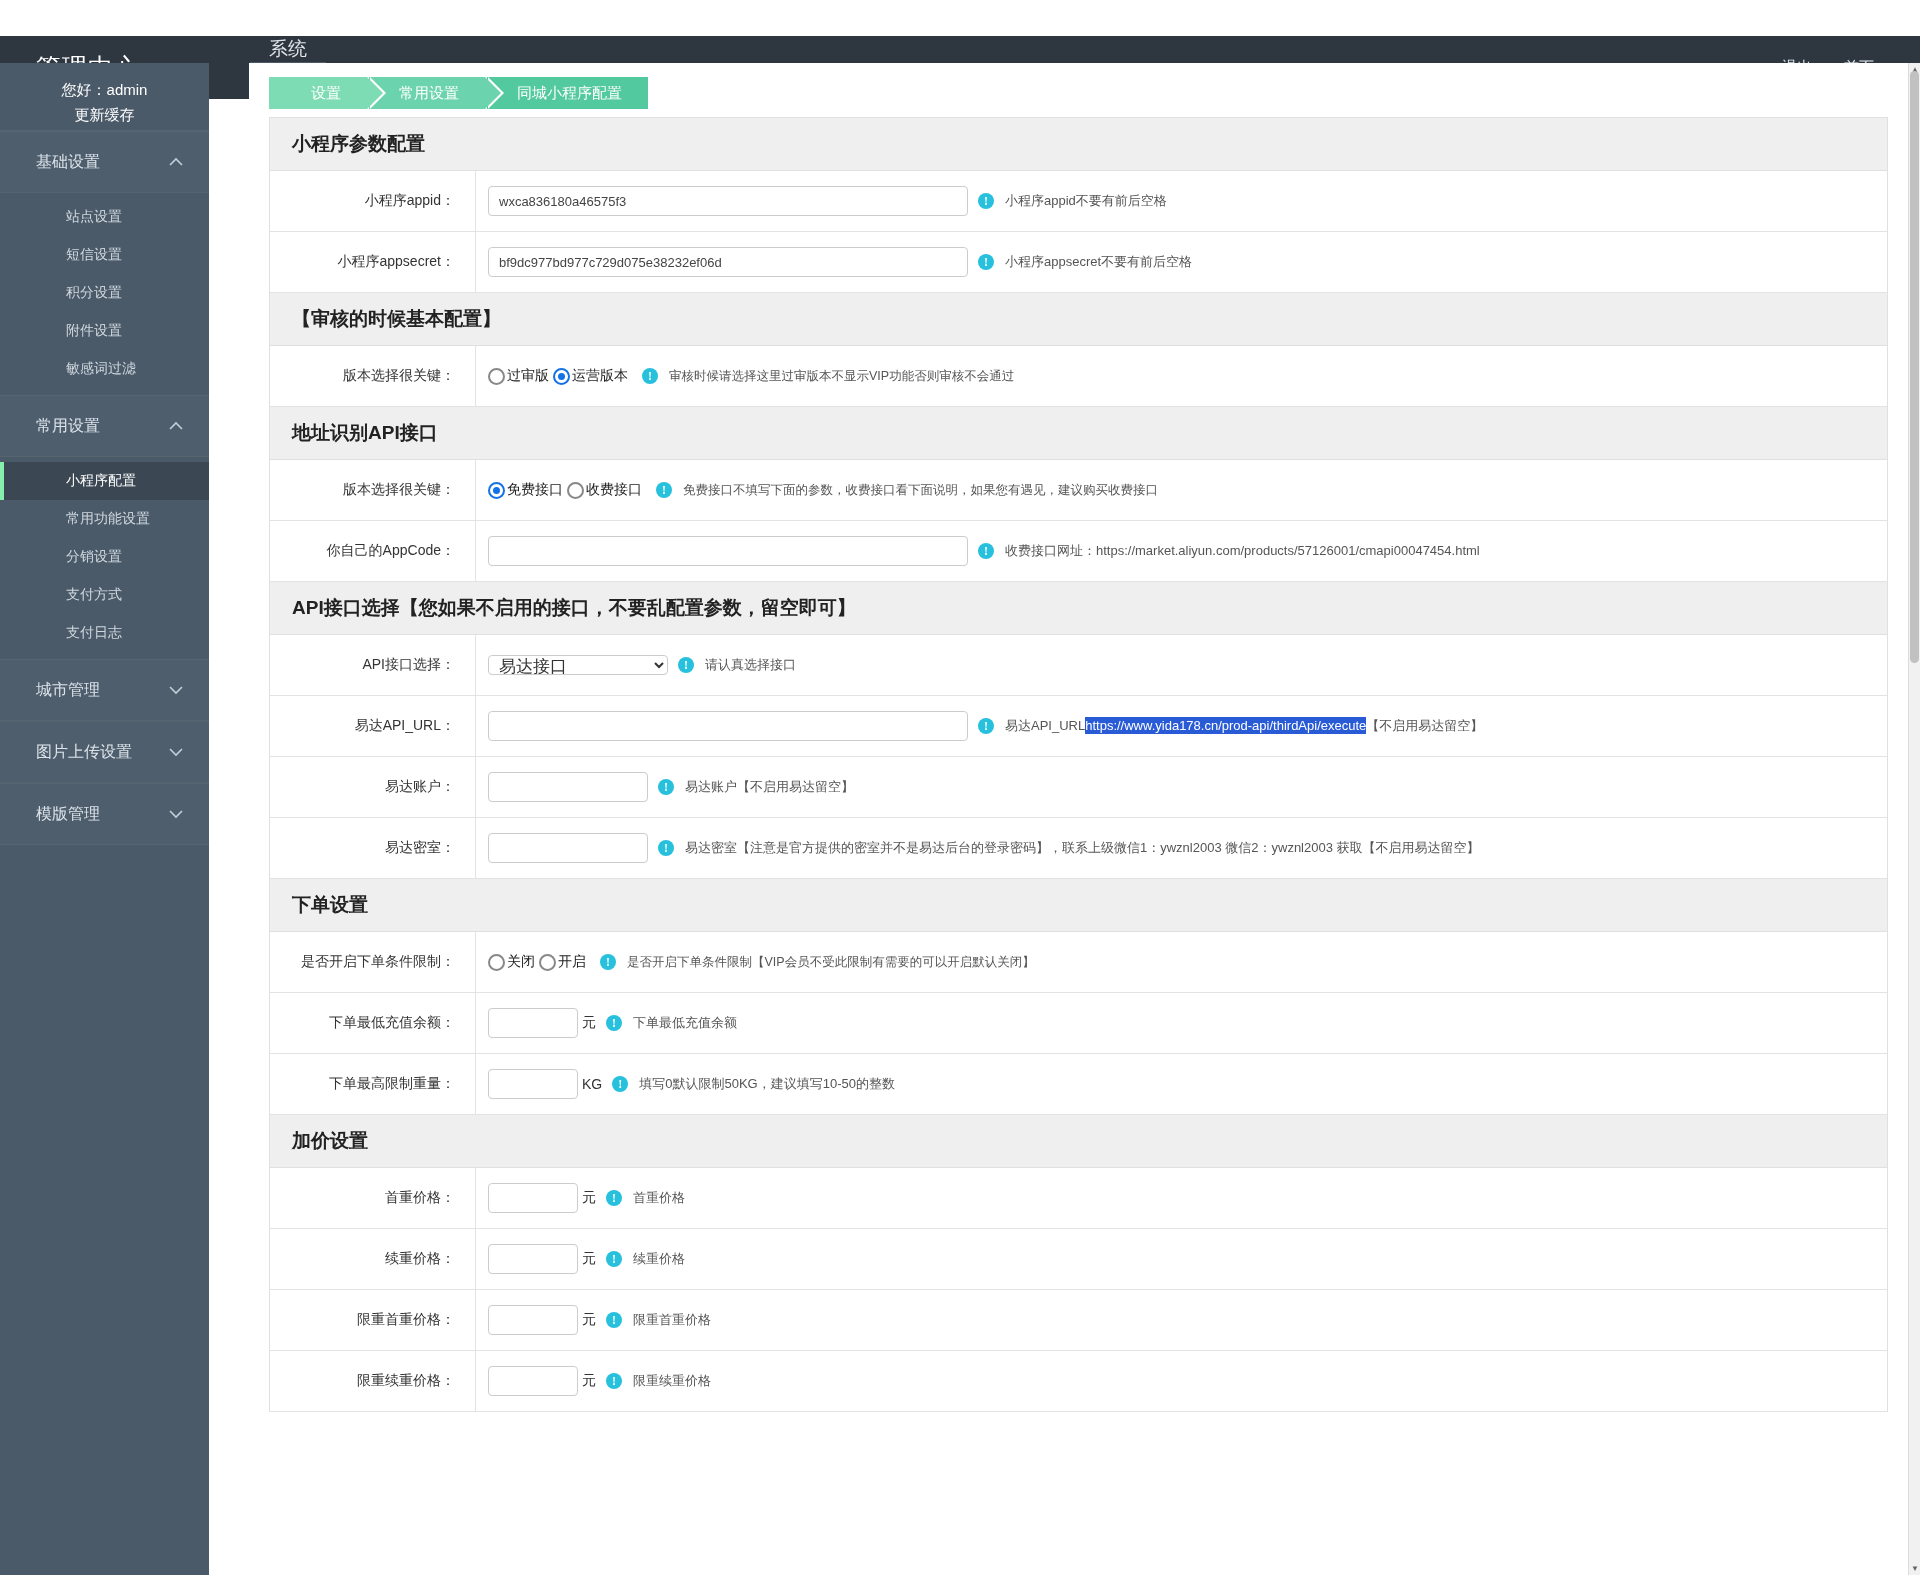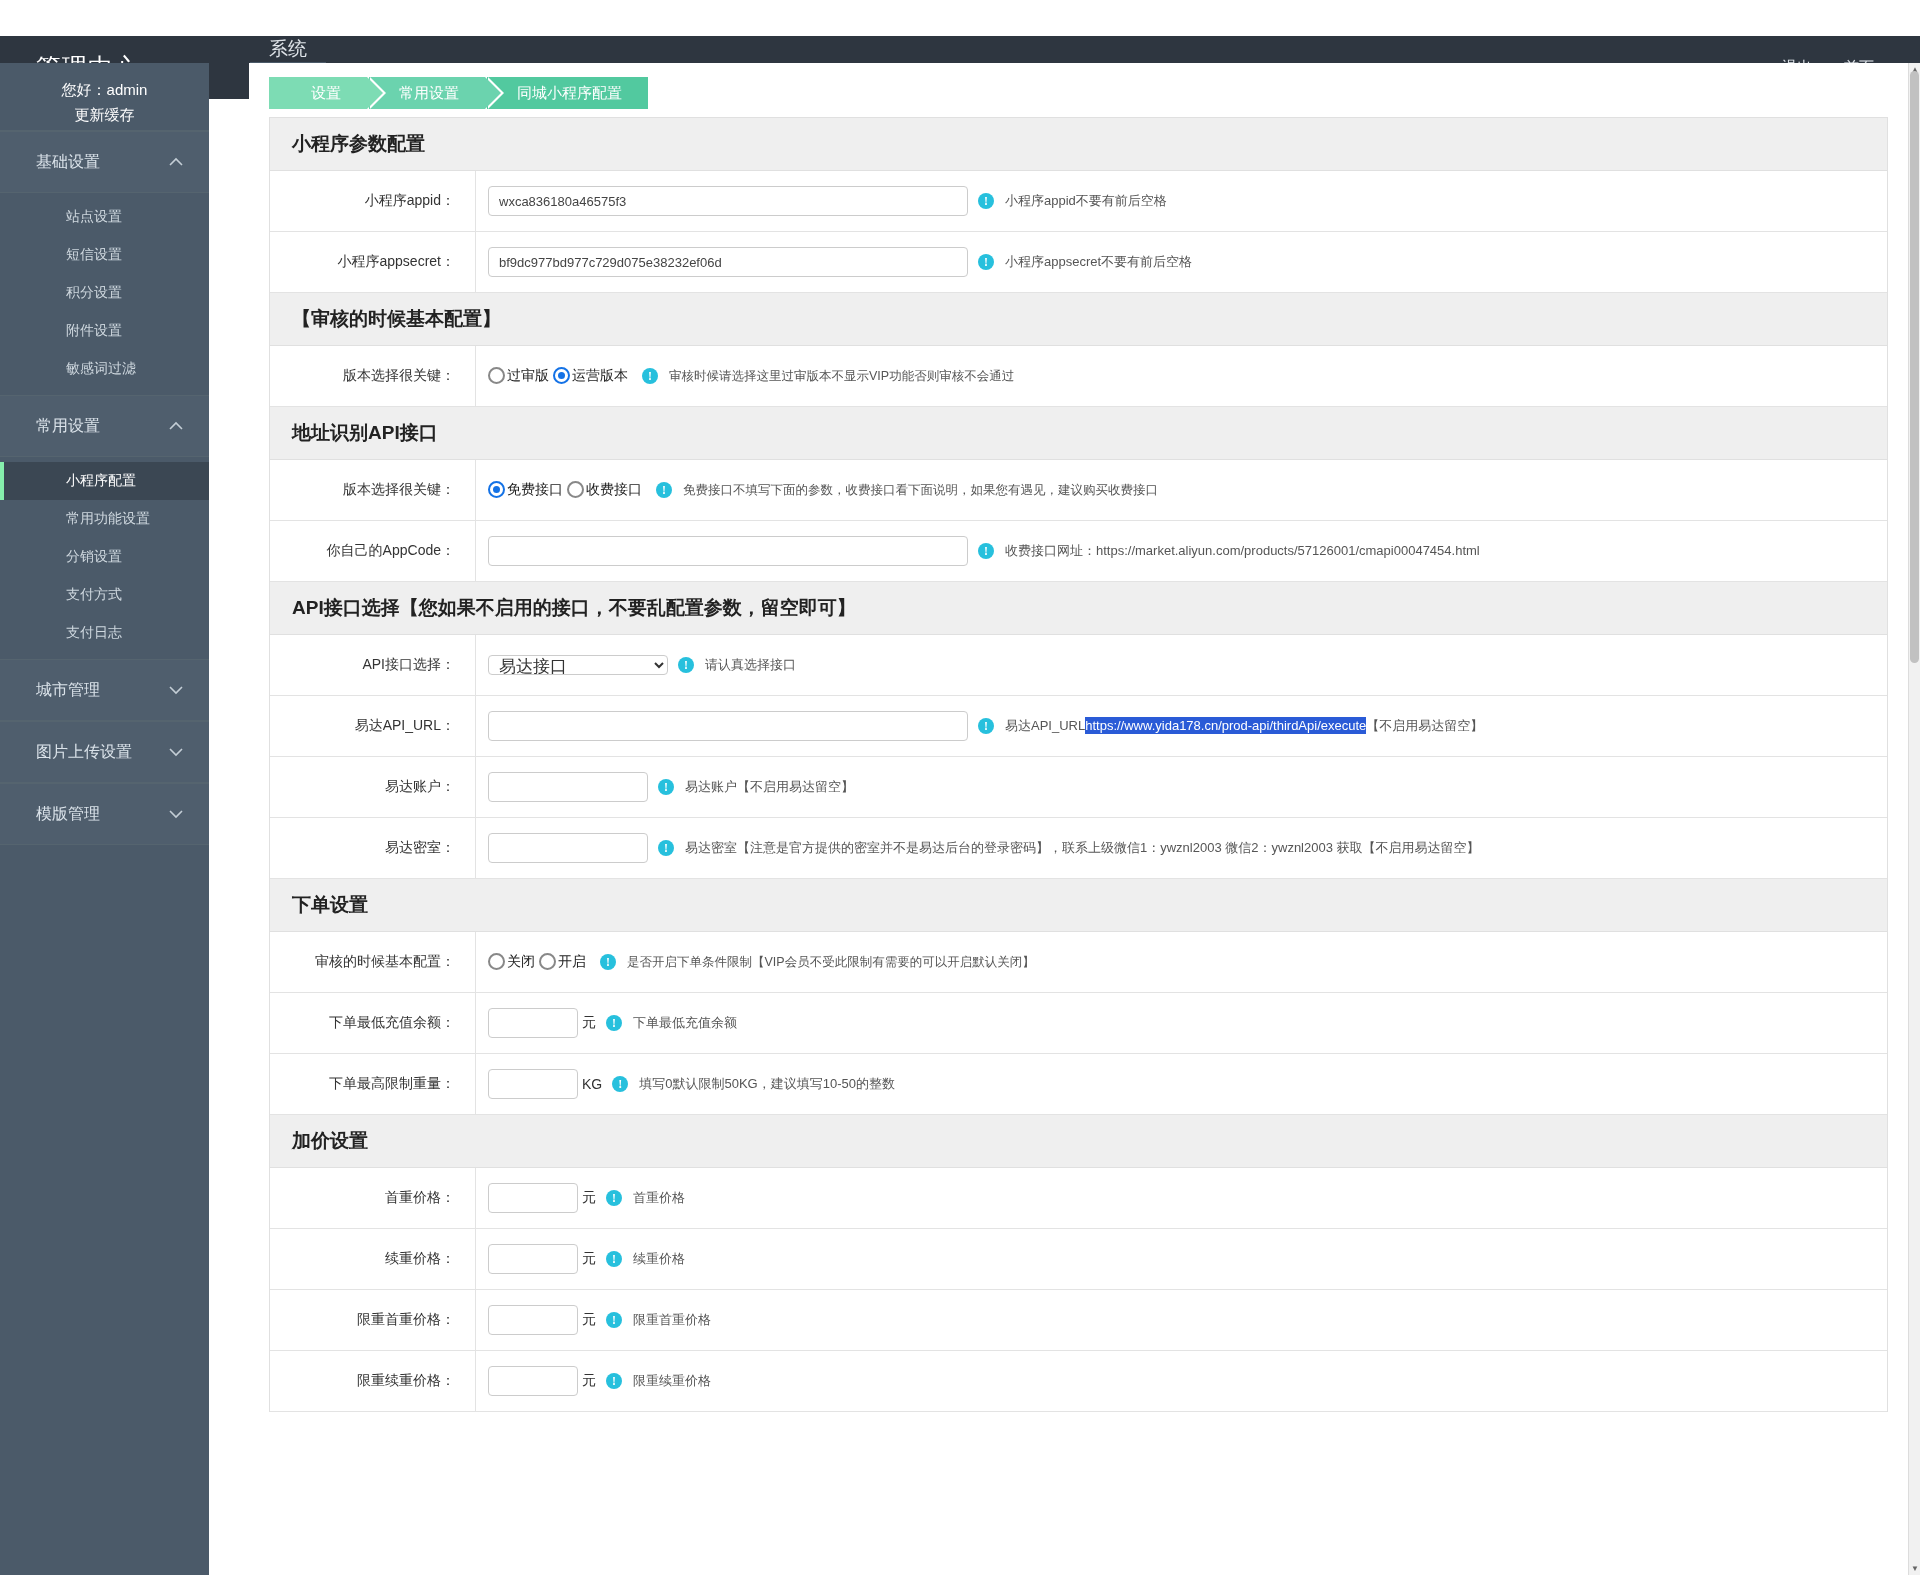--- a/index.html
+++ b/index.html
@@ -130,21 +130,21 @@
   .hint { font-size:13px; color:#555; margin-left:6px; white-space:nowrap; }
   .hint.sm { font-size:12.5px; }
   .exc {
     display:inline-block; width:16px; height:16px; border-radius:50%;
     background:#27c0dd; color:#fff; font-size:12px; font-weight:bold;
     text-align:center; line-height:16px; margin:0 5px 0 10px; flex:none;
     font-family:"Liberation Serif",serif;
   }
   .unit { font-size:14px; color:#333; margin-left:4px; }
   .radio-wrap { display:flex; align-items:center; }
-  .radio-wrap label { display:flex; align-items:flex-start; font-size:14px; color:#222; margin-right:4px; cursor:pointer;}
+  .radio-wrap label { display:flex; align-items:center; font-size:14px; color:#222; margin-right:4px; cursor:pointer;}
   .rad {
     width:17px; height:17px; border:2px solid #888; border-radius:50%;
     display:inline-block; margin-right:2px; background:#fff; flex:none;
   }
   .rad.on { border:2px solid #1472e6; background:#fff; position:relative; }
   .rad.on:after {
     content:""; position:absolute; left:3px; top:3px;
     width:7px; height:7px; border-radius:50%; background:#1472e6;
   }
   .sel-text { background:#2a5bd7; color:#fff; padding:1px 0; }
@@ -343,21 +343,21 @@
       <div class="row">
         <div class="row-lbl">易达密室：</div>
         <div class="row-body">
           <input type="text" class="txt w160" value="" style="">
           <span class="exc">!</span>
           <span class="hint">易达密室【注意是官方提供的密室并不是易达后台的登录密码】，联系上级微信1：ywznl2003 微信2：ywznl2003 获取【不启用易达留空】</span>
         </div>
       </div>
       <div class="sec-head">下单设置</div>
       <div class="row">
-        <div class="row-lbl">审核的时候基本配置：</div>
+        <div class="row-lbl">是否开启下单条件限制：</div>
         <div class="row-body">
           <div class="radio-wrap">
             <label>
               <span class="rad"></span>
               <span>关闭</span>
             </label>
             <label>
               <span class="rad"></span>
               <span>开启</span>
             </label>

